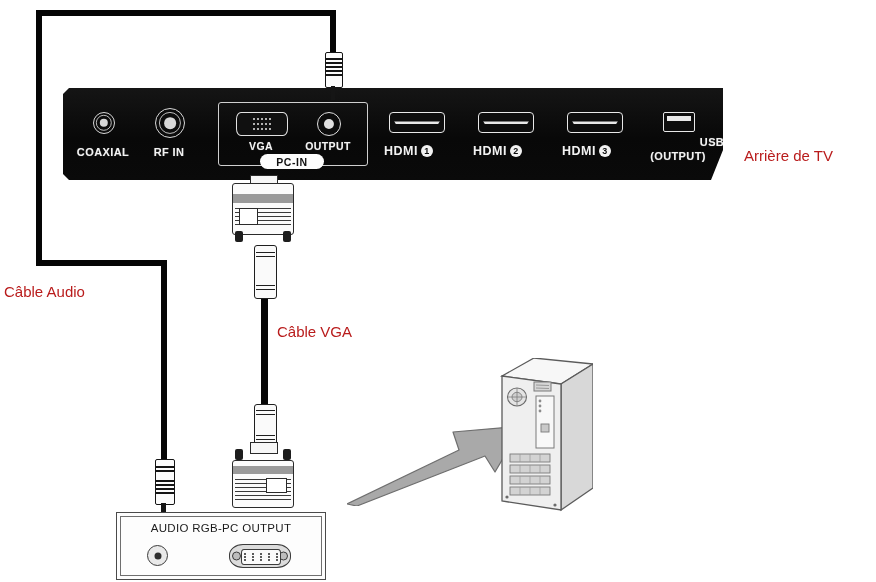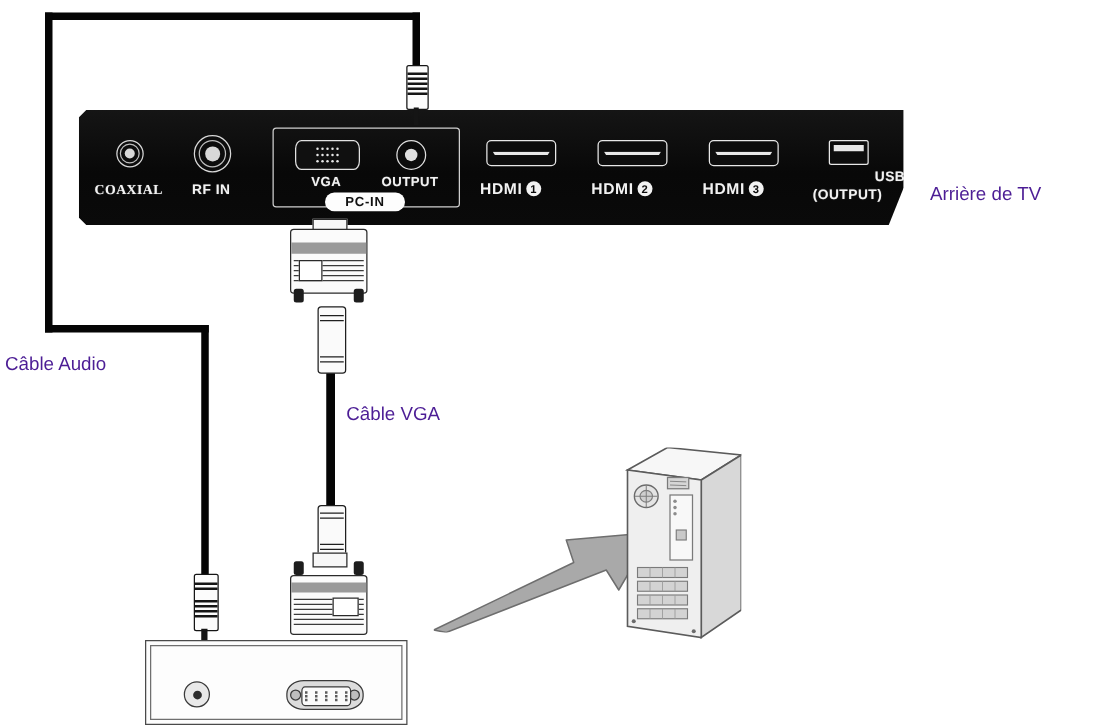--- a/index.html
+++ b/index.html
@@ -113,21 +113,21 @@
   .usb-port::after{
     content:"";position:absolute;left:3px;right:3px;top:3px;height:5px;
     background:#e8e8e8;
   }
 
   
   .cable{position:absolute;background:#050505;}
 
   
   .diagram-label{
-    position:absolute;color:#4c1d95;font-size:15px;white-space:nowrap;
+    position:absolute;color:#b91c1c;font-size:15px;white-space:nowrap;
   }
 
   
   .vga-plug{position:absolute;}
   .vga-plug .shell{
     position:absolute;left:0;top:0;width:100%;
     border:1.6px solid #2a2a2a;background:#fbfbfb;
     box-sizing:border-box;
   }
   .vga-plug .band{position:absolute;left:0;width:100%;background:#9a9a9a;}
@@ -206,21 +206,21 @@
   <div class="cable" style="left:36px;top:10px;width:300px;height:6px;"></div>
   <div class="cable" style="left:36px;top:10px;width:6px;height:256px;"></div>
   <div class="cable" style="left:36px;top:260px;width:131px;height:6px;"></div>
   <div class="cable" style="left:161px;top:260px;width:6px;height:203px;"></div>
 
   <div class="cable" style="left:261px;top:296px;width:7px;height:116px;"></div>
 
   <div id="tv-panel-shade" class="abs"></div>
 
   <div class="coax" style="left:93px;top:112px;width:20px;height:20px;"></div>
-  <div class="port-label" style="left:68px;top:146px;width:70px;font-family:Liberation Serif, serif;">COAXIAL</div>
+  <div class="port-label" style="left:68px;top:146px;width:70px;">COAXIAL</div>
 
   <div class="coax" style="left:155px;top:108px;width:28px;height:28px;"></div>
   <div class="port-label" style="left:139px;top:146px;width:60px;">RF IN</div>
 
   <div id="pcin-box" style="left:218px;top:102px;width:148px;height:62px;"></div>
 
   <div class="vga-port" style="left:236px;top:112px;width:50px;height:22px;">
     <div class="pins">
       <div class="pinrow">
         <i class="pin"></i>
@@ -342,20 +342,21 @@
       <div class="ring" style="top:32px;"></div>
     </div>
     <div class="tip" style="left:8px;top:44px;width:5px;height:12px;"></div>
   </div>
 
   <div class="diagram-label" style="left:4px;top:283px;">Câble Audio</div>
   <div class="diagram-label" style="left:277px;top:323px;">Câble VGA</div>
 
   <div id="device-panel">
     <div class="inner"></div>
+    <div id="device-label">AUDIO RGB-PC OUTPUT</div>
     <div class="dev-audio-jack" style="left:30px;top:32px;"></div>
     <div class="dev-vga" style="left:112px;top:31px;">
       <div class="ear" style="left:2px;"></div>
       <div class="ear" style="right:2px;"></div>
       <div class="dwin">
         <div class="drow" style="top:3px;">
           <i class="dp"></i>
             <i class="dp"></i>
             <i class="dp"></i>
             <i class="dp"></i>

